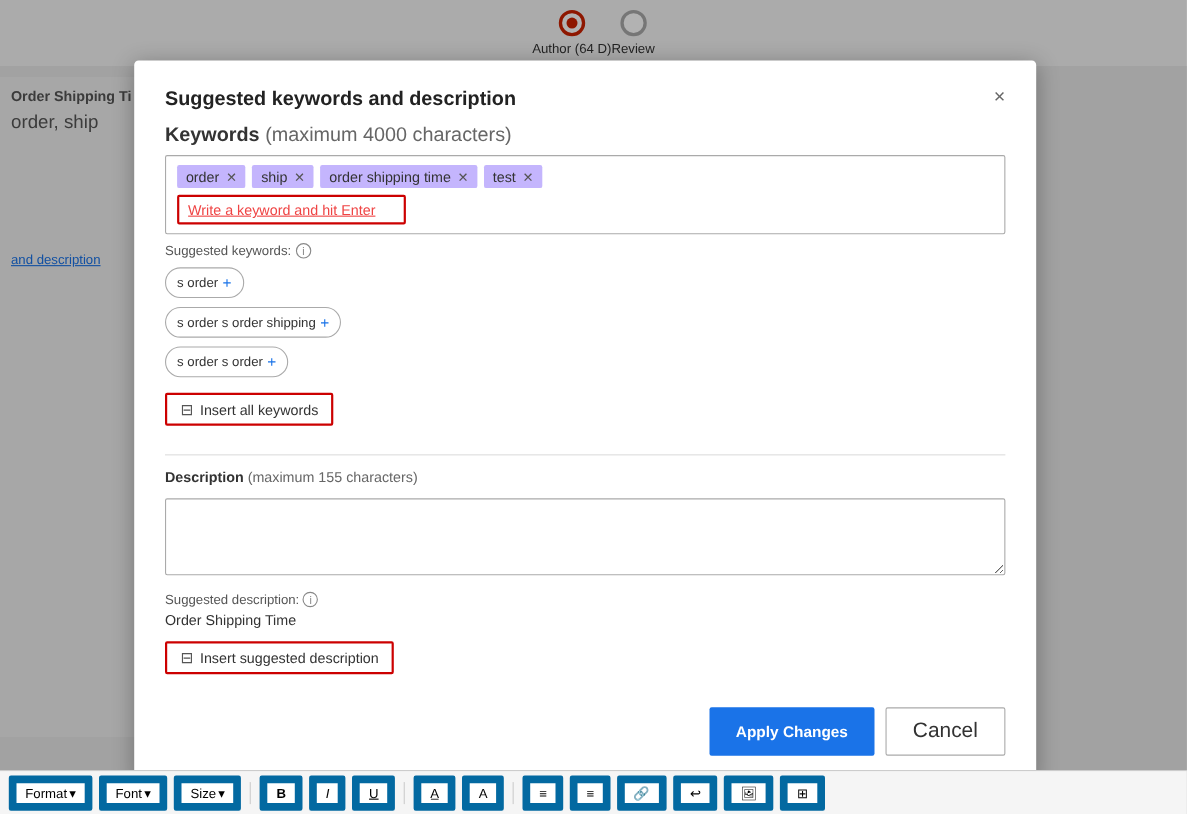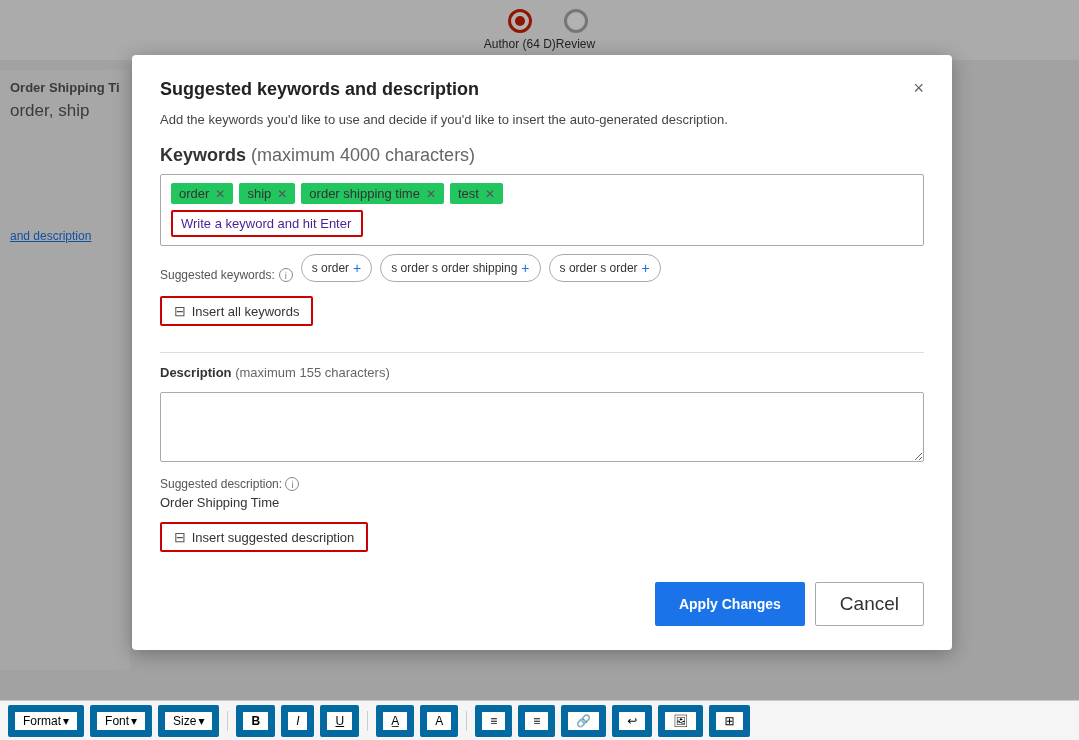--- a/index.html
+++ b/index.html
@@ -76,21 +76,21 @@
     .toolbar-divider { width: 1px; height: 20px; background: #ccc; margin: 0 2px; }
 
     
     .modal-overlay {
       position: absolute; top: 0; left: 0; width: 100%; height: 100%;
       background: rgba(0,0,0,0.3);
     }
 
     
     .modal {
-      position: absolute; top: 55px; left: 132px; width: 820px;
+      position: absolute; top: 55px; left: 122px; width: 820px;
       background: #fff; border-radius: 4px; box-shadow: 0 4px 20px rgba(0,0,0,0.3);
       padding: 24px 28px 24px 28px;
     }
 
     .modal-header {
       display: flex; justify-content: space-between; align-items: flex-start;
       margin-bottom: 12px;
     }
 
     .modal-title { font-size: 18px; font-weight: bold; color: #222; }
@@ -115,36 +115,36 @@
       border: 1px solid #aaa; border-radius: 2px; padding: 8px 10px;
       min-height: 56px; margin-bottom: 8px;
     }
 
     .keywords-row {
       display: flex; flex-wrap: wrap; gap: 6px; align-items: center; margin-bottom: 6px;
     }
 
     .keyword-tag {
       display: flex; align-items: center; gap: 4px;
-      background: #22c55e; border-radius: 2px;
+      background: #c4b5fd; border-radius: 2px;
       padding: 3px 8px; font-size: 13px; color: #333;
     }
 
     .keyword-tag-close {
       cursor: pointer; font-size: 12px; color: #555; margin-left: 2px;
     }
 
     .keyword-input-box {
       border: 2px solid #c00; border-radius: 2px; padding: 4px 8px;
-      font-size: 13px; color: #4c1d95; width: 192px;
+      font-size: 13px; color: #ef4444; width: 208px; text-decoration: underline;
     }
 
     
     .suggested-row {
-      display: flex; align-items: flex-end; gap: 8px; margin-bottom: 14px; margin-top: 6px;
+      display: flex; align-items: flex-start; gap: 8px; margin-bottom: 14px; margin-top: 6px; flex-direction: column;
     }
 
     .suggested-label { font-size: 12px; color: #555; display: flex; align-items: center; gap: 4px; }
 
     .info-icon {
       width: 14px; height: 14px; border-radius: 50%; border: 1px solid #888;
       display: inline-flex; align-items: center; justify-content: center;
       font-size: 10px; color: #888; cursor: pointer;
     }
 
@@ -241,21 +241,20 @@
   <a class="left-panel-link">and description</a>
 </div>
 
 <div class="modal-overlay"></div>
 
 <div class="modal">
   <div class="modal-header">
     <div class="modal-title">Suggested keywords and description</div>
     <button class="modal-close">×</button>
   </div>
-  <div class="modal-subtitle">Add the keywords you'd like to use and decide if you'd like to insert the auto-generated description.</div>
 
   
   <div class="section-label">
     <strong>Keywords</strong>
     <span>(maximum 4000 characters)</span>
   </div>
 
   <div class="keywords-input-area">
     <div class="keywords-row">
       <div class="keyword-tag">

